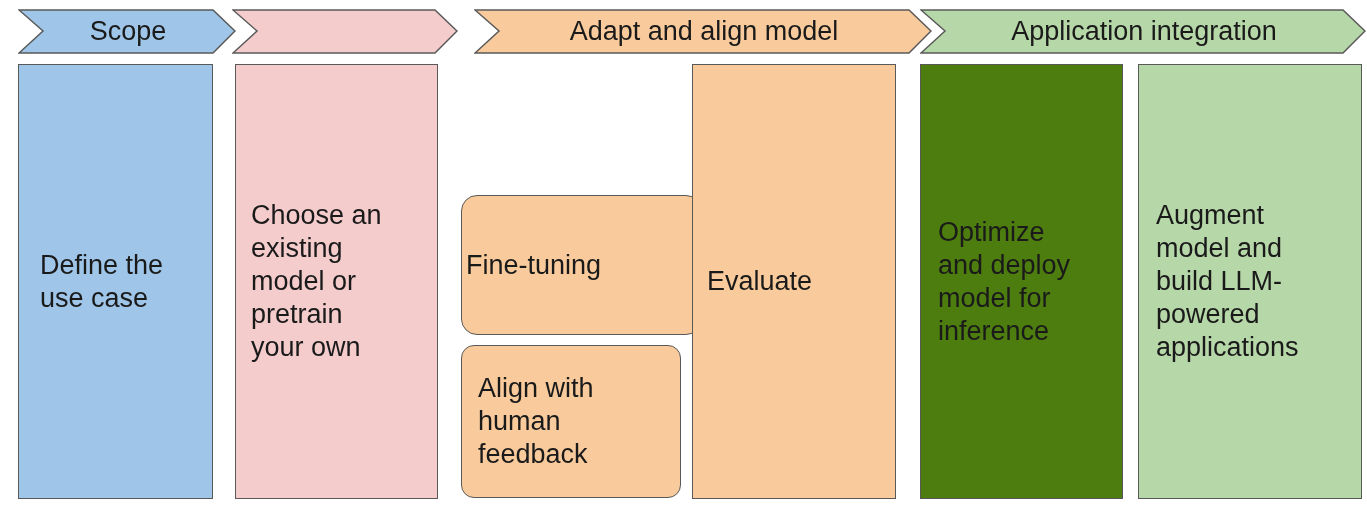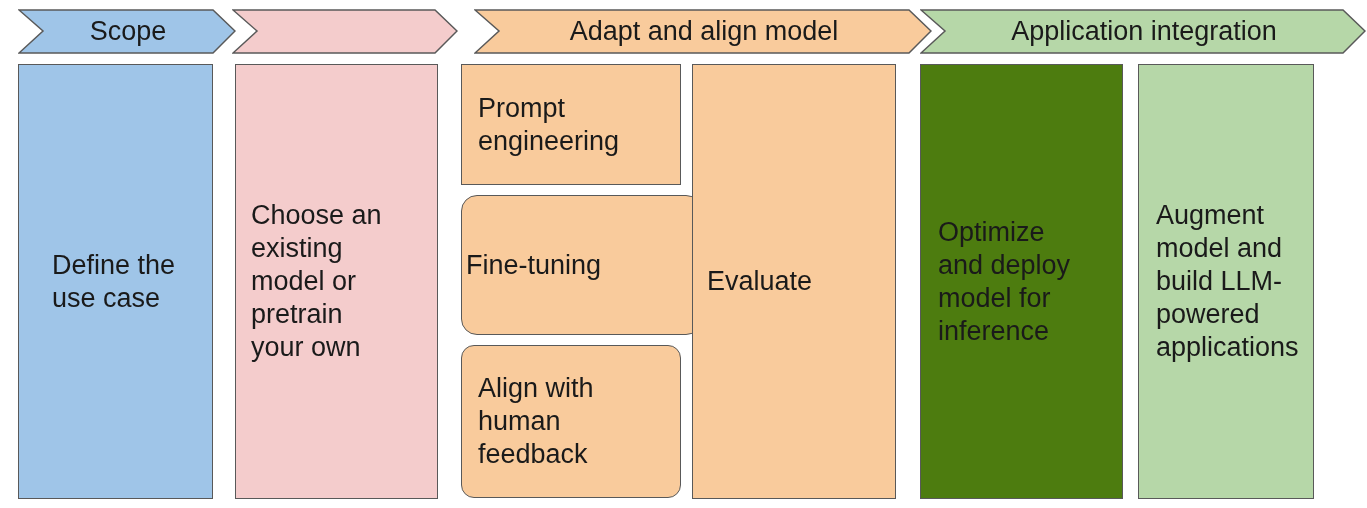--- a/index.html
+++ b/index.html
@@ -30,28 +30,28 @@
     border: 1.5px solid #595959;
     display: flex;
     align-items: center;
   }
   .box-text {
     white-space: pre-line;
     font-size: 27px;
     line-height: 33px;
   }
 
-  .box-define    { left: 18px;   top: 64px;  width: 195px; height: 435px; padding-left: 33px; }
+  .box-define    { left: 18px;   top: 64px;  width: 195px; height: 435px; padding-left: 21px; }
   .box-choose    { left: 235px;  top: 64px;  width: 203px; height: 435px; padding-left: 15px; }
   .box-prompt    { left: 461px;  top: 64px;  width: 220px; height: 121px; padding-left: 16px; }
   .box-finetune  { left: 461px;  top: 195px; width: 241px; height: 140px; padding-left: 4px; border-radius: 16px; }
   .box-alignhf   { left: 461px;  top: 345px; width: 220px; height: 153px; padding-left: 16px; border-radius: 13px; }
   .box-evaluate  { left: 692px;  top: 64px;  width: 204px; height: 435px; padding-left: 14px; }
   .box-optimize  { left: 920px;  top: 64px;  width: 203px; height: 435px; padding-left: 17px; }
-  .box-augment   { left: 1138px; top: 64px;  width: 176px; height: 435px; padding-left: 17px; }
+  .box-augment   { left: 1138px; top: 64px;  width: 224px; height: 435px; padding-left: 17px; }
 </style>
 </head>
 <body>
 
 <div class="canvas">
 
   <div class="arrow" style="left:18px; width:218px;">
     <svg width="218" height="45" viewBox="0 0 218 45">
       <polygon points="1,1 195,1 217,22 195,44 1,44 25,22" fill="#9FC5E8"></polygon>
     </svg>
@@ -84,24 +84,20 @@
   </div>
 
   <div class="box box-choose" style="background-color: rgb(244, 204, 204);">
     <div class="box-text">Choose an
 existing
 model or
 pretrain
 your own</div>
   </div>
 
-  <div class="box box-prompt" style="background-color: rgb(249, 203, 156);">
-    <div class="box-text">Prompt
-engineering</div>
-  </div>
 
   <div class="box box-finetune" style="background-color: rgb(249, 203, 156);">
     <div class="box-text">Fine-tuning</div>
   </div>
 
   <div class="box box-alignhf" style="background-color: rgb(249, 203, 156);">
     <div class="box-text">Align with
 human
 feedback</div>
   </div>

